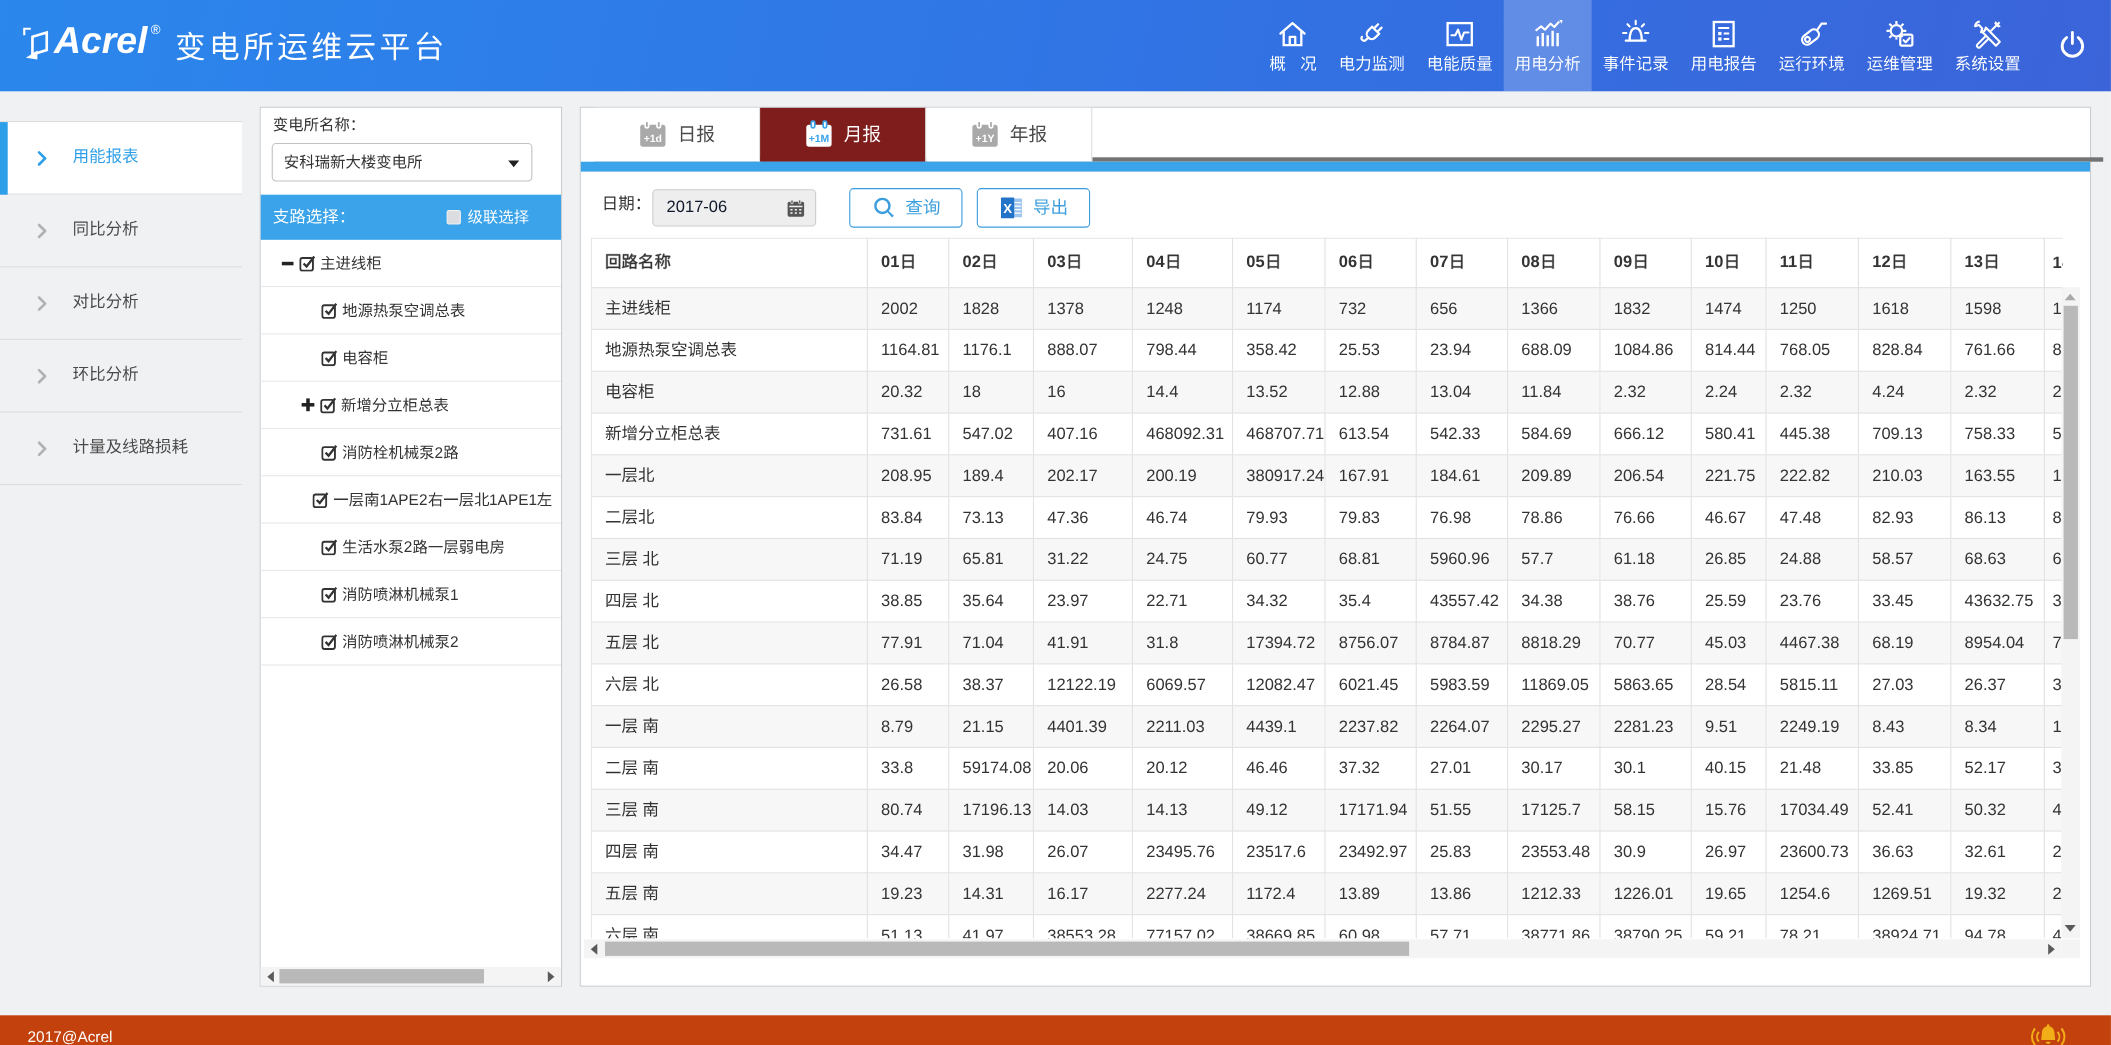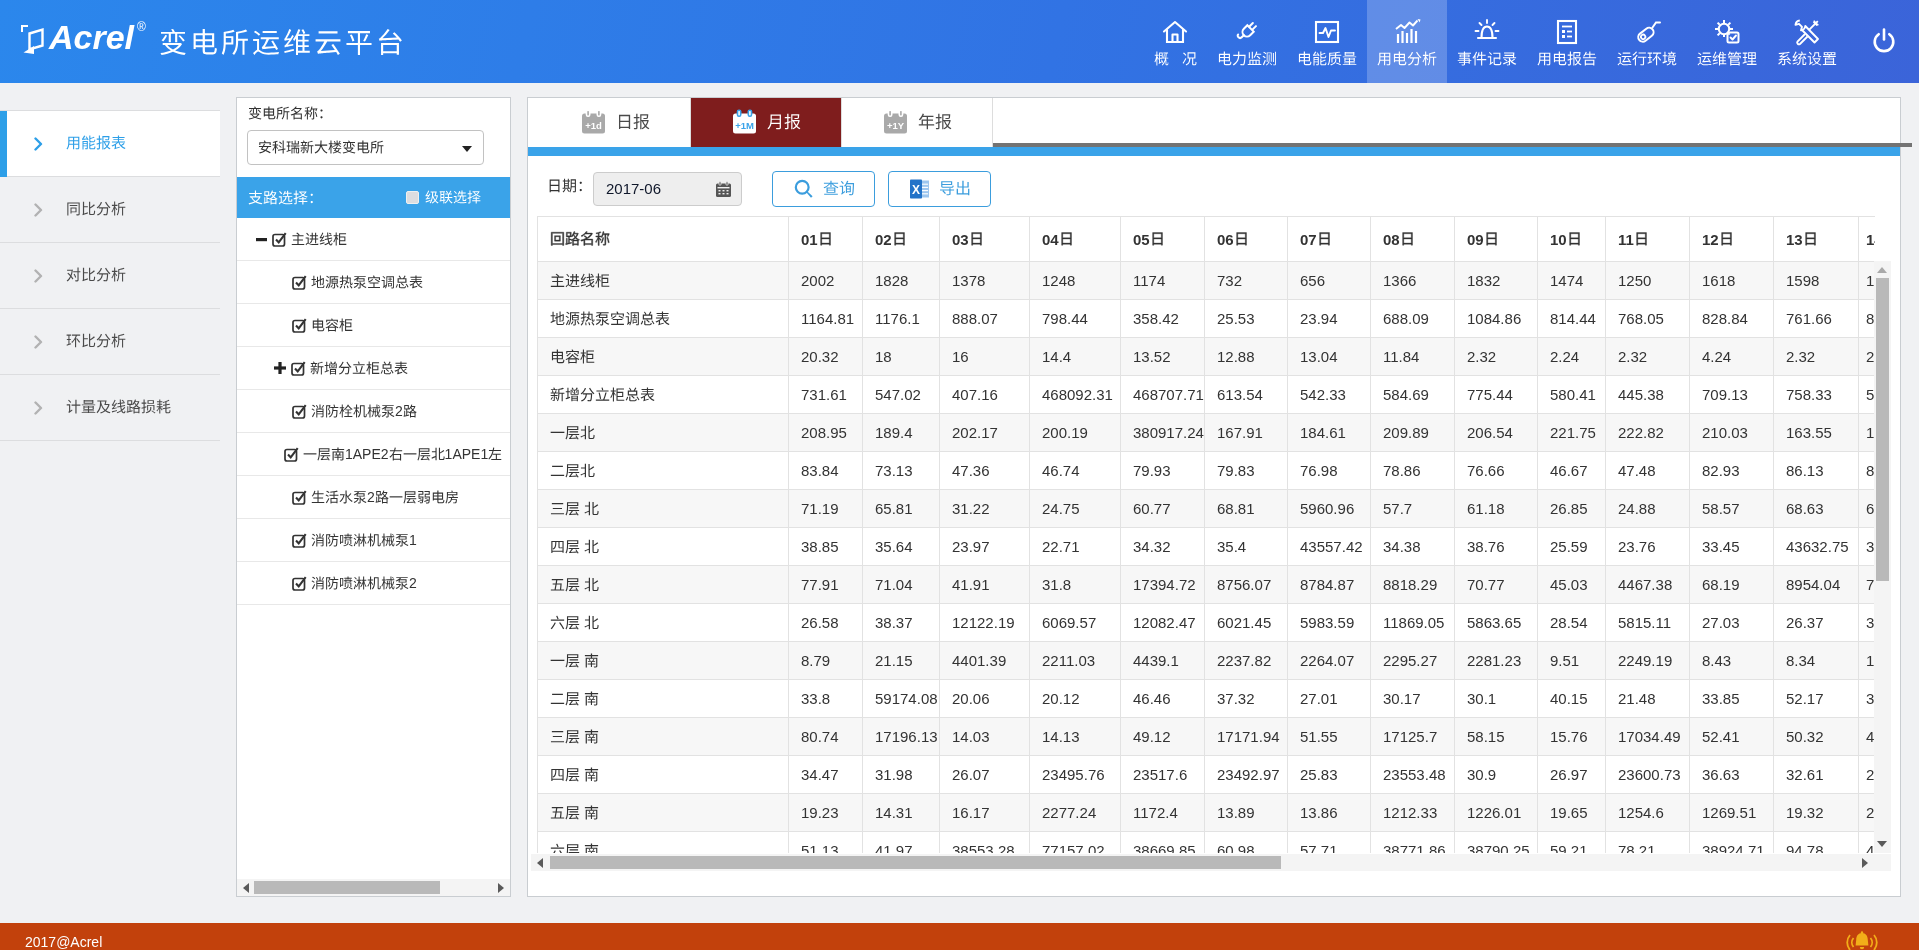--- a/index.html
+++ b/index.html
@@ -950,21 +950,21 @@
                 <path d="M63 240C69 236 78 233 148 210C147 206 145 199 145 194L84 212V157C99 147 112 136 123 124C142 176 178 214 229 232C232 226 238 219 242 215C217 208 196 196 178 180C194 170 212 157 227 144L212 134C200 144 183 158 168 168C157 155 148 140 142 124H234V108H134V85H214V70H134V48H226V32H134V10H115V32H26V48H115V70H39V85H115V108H16V124H99C76 145 40 164 9 174C13 178 18 185 22 190C36 184 50 178 64 169V206C64 216 59 220 55 223C58 227 62 235 63 240Z"></path>
               </svg></td>
             <td>731.61</td>
             <td>547.02</td>
             <td>407.16</td>
             <td>468092.31</td>
             <td>468707.71</td>
             <td>613.54</td>
             <td>542.33</td>
             <td>584.69</td>
-            <td>775.44</td>
+            <td>666.12</td>
             <td>580.41</td>
             <td>445.38</td>
             <td>709.13</td>
             <td>758.33</td>
             <td class="c14">5</td>
           </tr>
           <tr class="odd">
             <td><svg viewBox="0 0 250 250" class="g">
                 <path d="M11 112V133H240V112Z"></path>
               </svg><svg viewBox="0 0 250 250" class="g">

